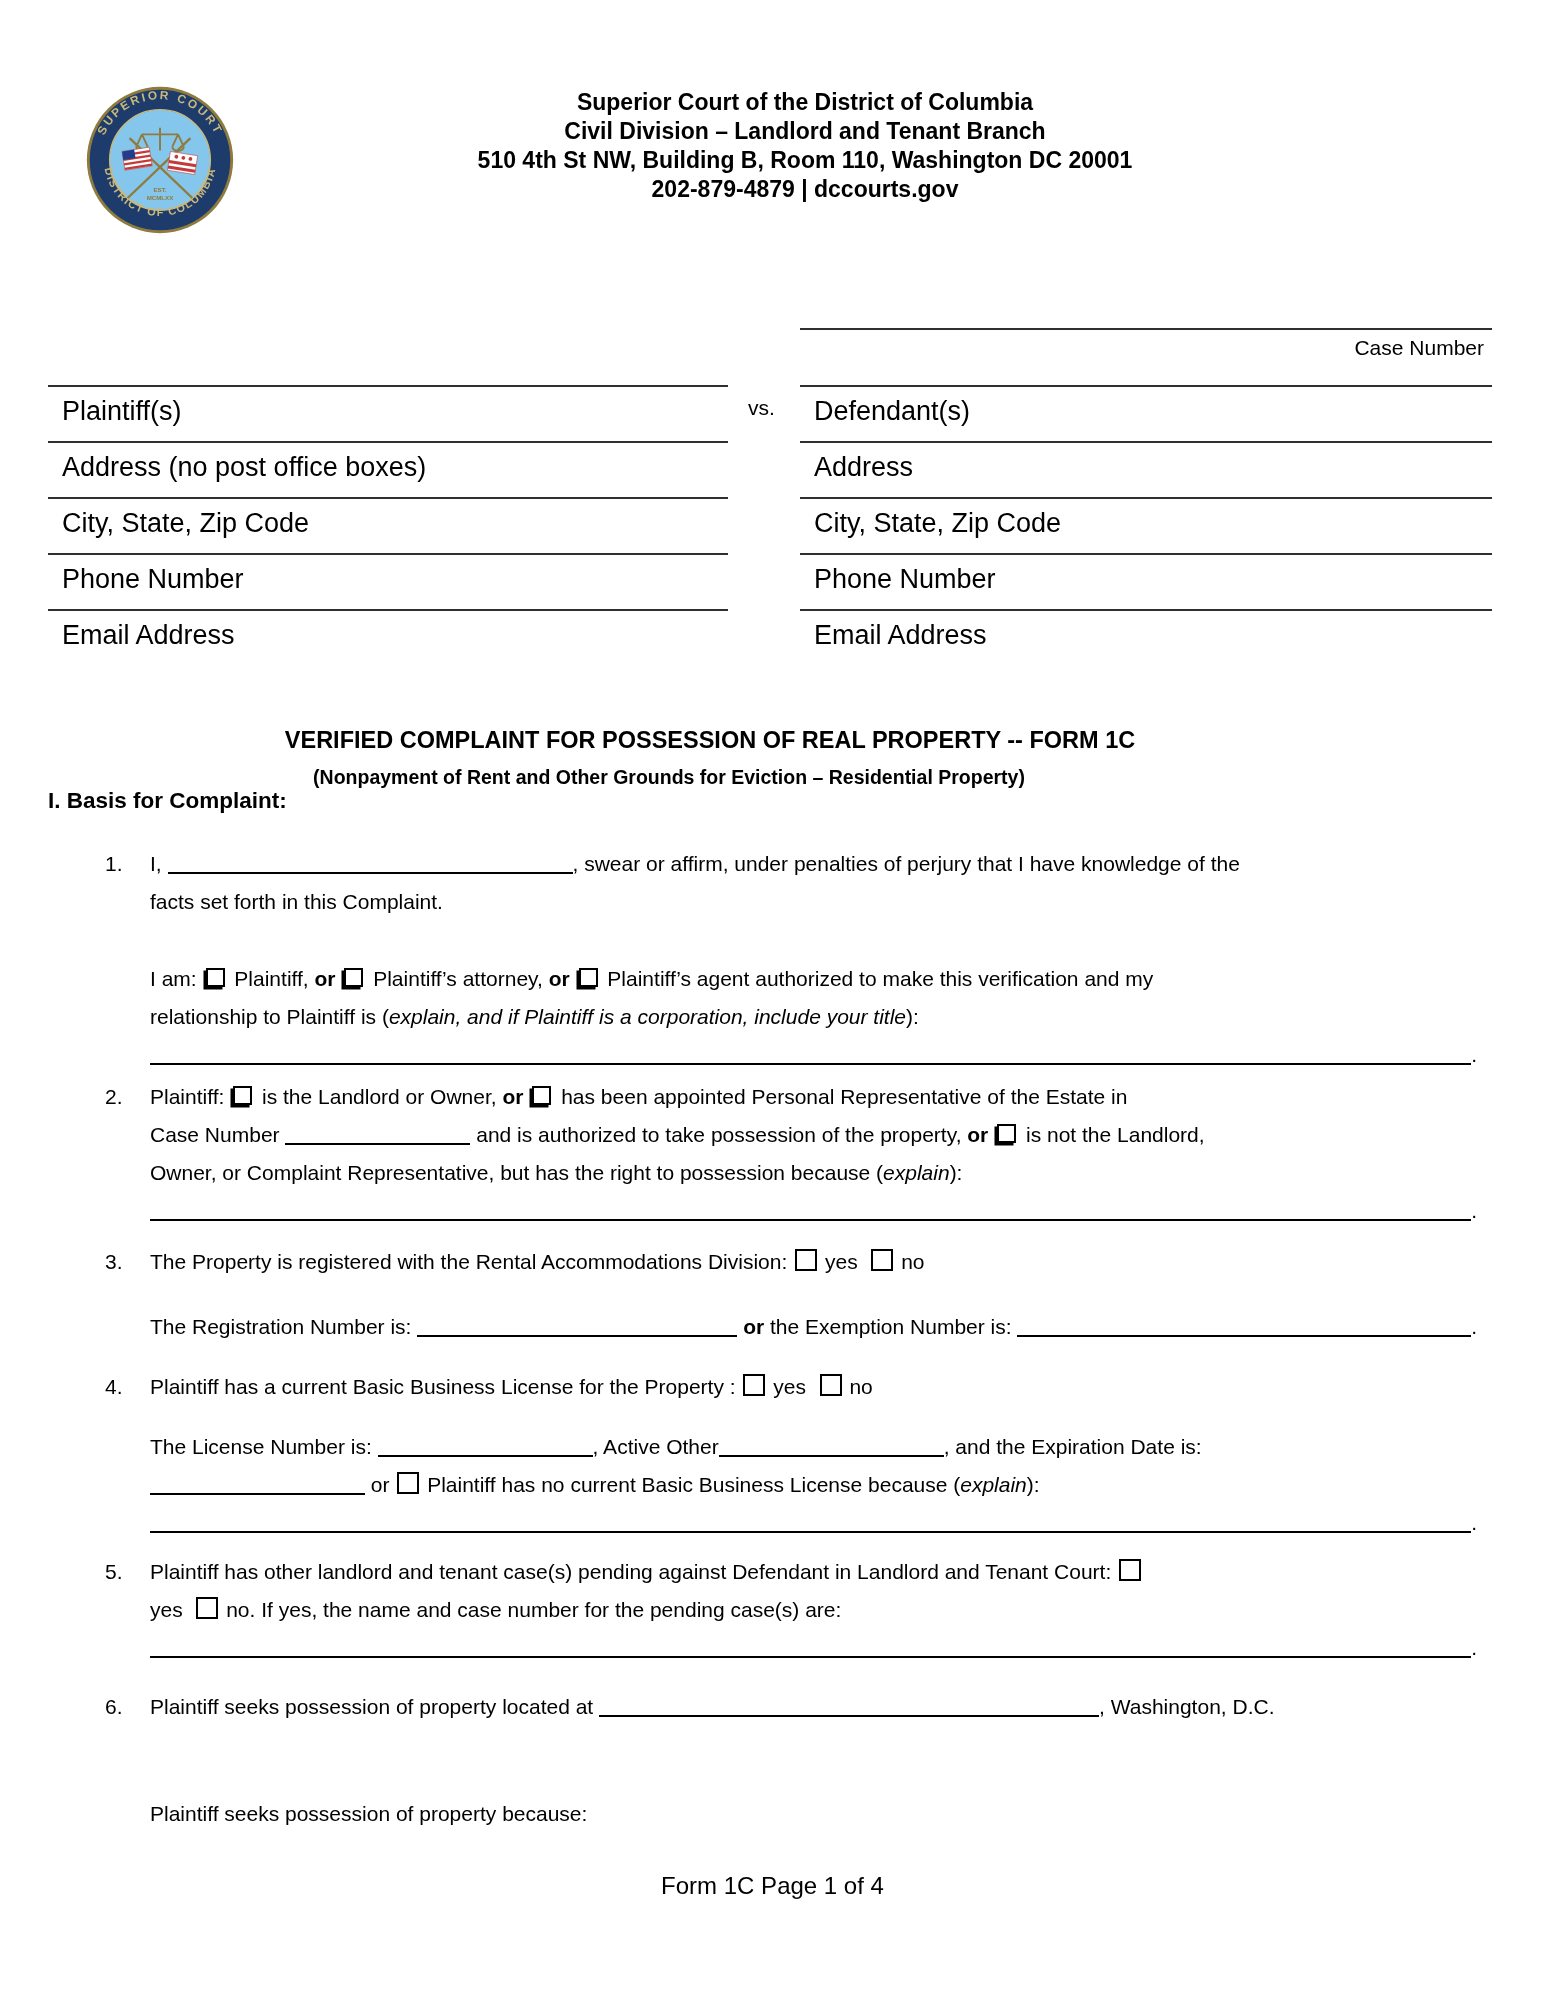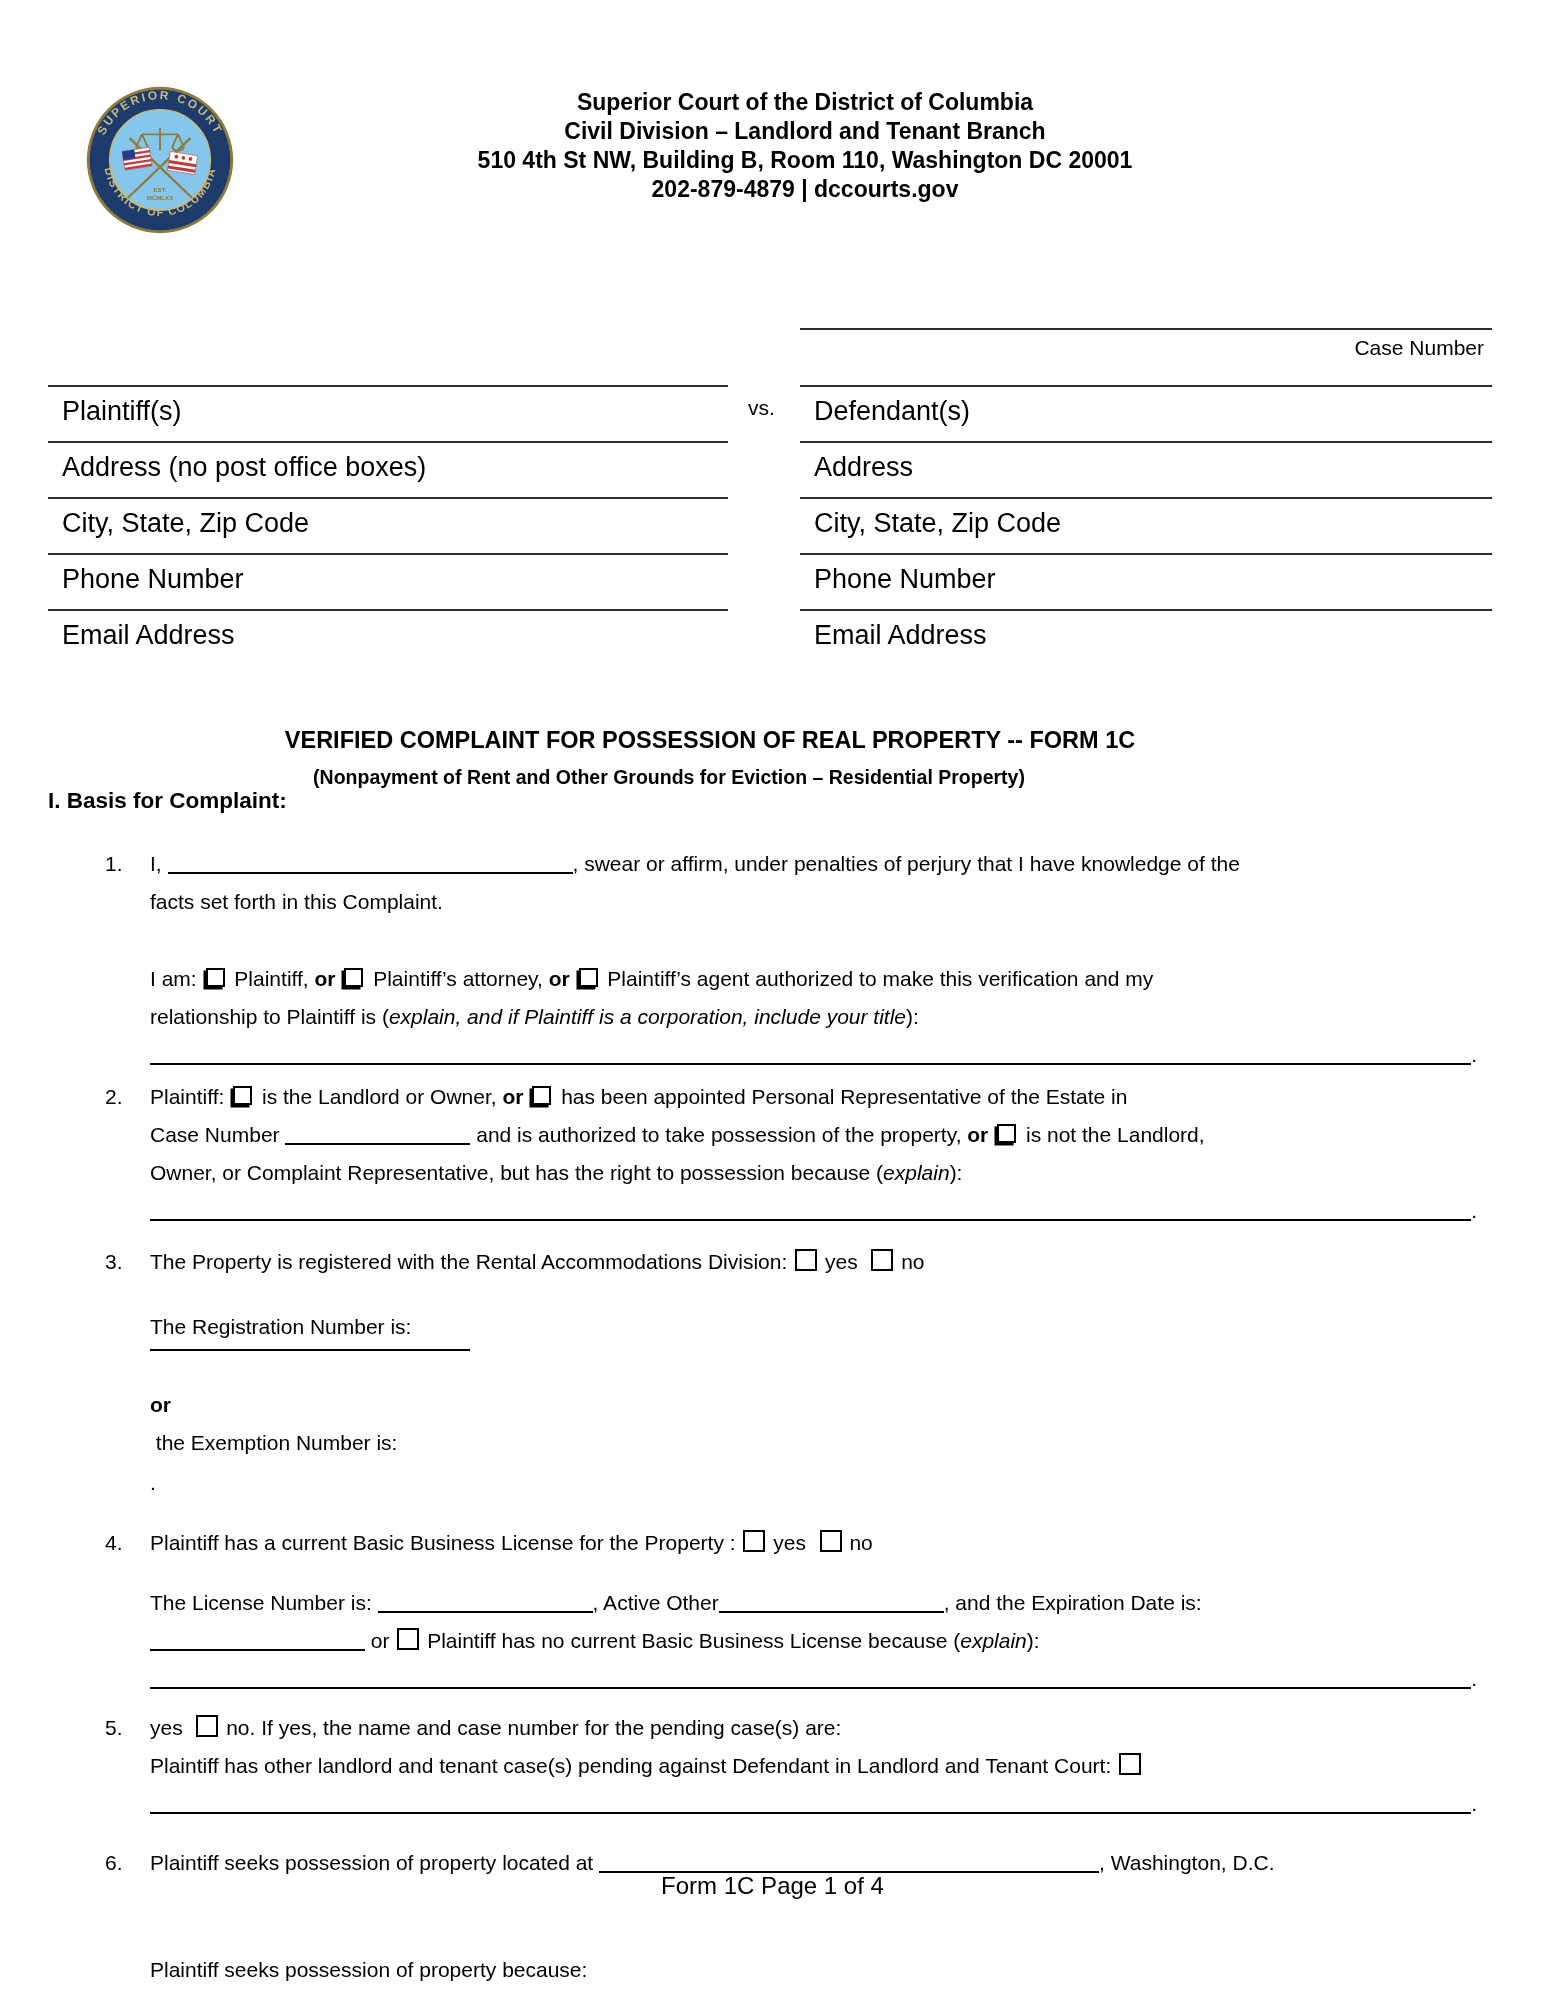--- a/index.html
+++ b/index.html
@@ -31,21 +31,21 @@
   .sec-head{position:absolute;left:48px;top:788px;font-weight:bold;font-size:22.5px;}
   
   #items{position:absolute;left:105px;top:845px;width:1372px;font-size:21px;line-height:38px;}
   .item{display:flex;}
   .inum{width:45px;flex:none;}
   .ibody{flex:1;min-width:0;}
   .para{white-space:pre-wrap;}
   .para.fill{display:flex;align-items:baseline;}
   .para.fill span{white-space:pre;}
   #item-1 .para:nth-child(3){margin-top:39px;}
-  #item-3 .para:nth-child(2){margin-top:27px;flex-direction:column;}
+  #item-3 .para:nth-child(2){margin-top:27px;}
   #item-4 .para:nth-child(2){margin-top:22px;}
   #items .item:nth-child(2){margin-top:4px;}
   #items .item:nth-child(3){margin-top:13px;}
   #items .item:nth-child(4){margin-top:22px;}
   #items .item:nth-child(5){margin-top:11px;}
   #items .item:nth-child(6){margin-top:21px;}
   .closing{margin-top:69px;margin-left:45px;}
   
   .blank{display:inline-block;height:0;border-bottom:2.2px solid #000;position:relative;top:3px;}
   .blank.grow{flex:1 1 auto;}
@@ -175,22 +175,22 @@
         <div class="ibody">
           <div class="para"><span>Plaintiff has a current Basic Business License for the Property : </span><span class="cbp"></span><span> yes  </span><span class="cbp"></span><span> no</span></div>
           <div class="para"><span>The License Number is: </span><span class="blank" style="width: 215px;"></span><span>, Active Other</span><span class="blank" style="width: 225px;"></span><span>, and the Expiration Date is:</span></div>
           <div class="para"><span class="blank" style="width: 215px;"></span><span> or </span><span class="cbp"></span><span> Plaintiff has no current Basic Business License because (</span><i class="seg">explain</i><span>):</span></div>
           <div class="para fill"><span class="blank grow"></span><span>.</span></div>
         </div>
       </div>
       <div class="item" id="item-5">
         <div class="inum">5.</div>
         <div class="ibody">
+          <div class="para"><span>Plaintiff has other landlord and tenant case(s) pending against Defendant in Landlord and Tenant Court: </span><span class="cbp"></span></div>
           <div class="para"><span>yes  </span><span class="cbp"></span><span> no. If yes, the name and case number for the pending case(s) are:</span></div>
-          <div class="para"><span>Plaintiff has other landlord and tenant case(s) pending against Defendant in Landlord and Tenant Court: </span><span class="cbp"></span></div>
           <div class="para fill"><span class="blank grow"></span><span>.</span></div>
         </div>
       </div>
       <div class="item" id="item-6">
         <div class="inum">6.</div>
         <div class="ibody">
           <div class="para"><span>Plaintiff seeks possession of property located at </span><span class="blank" style="width: 500px;"></span><span>, Washington, D.C.</span></div>
         </div>
       </div>
       <div class="para closing">Plaintiff seeks possession of property because:</div>

